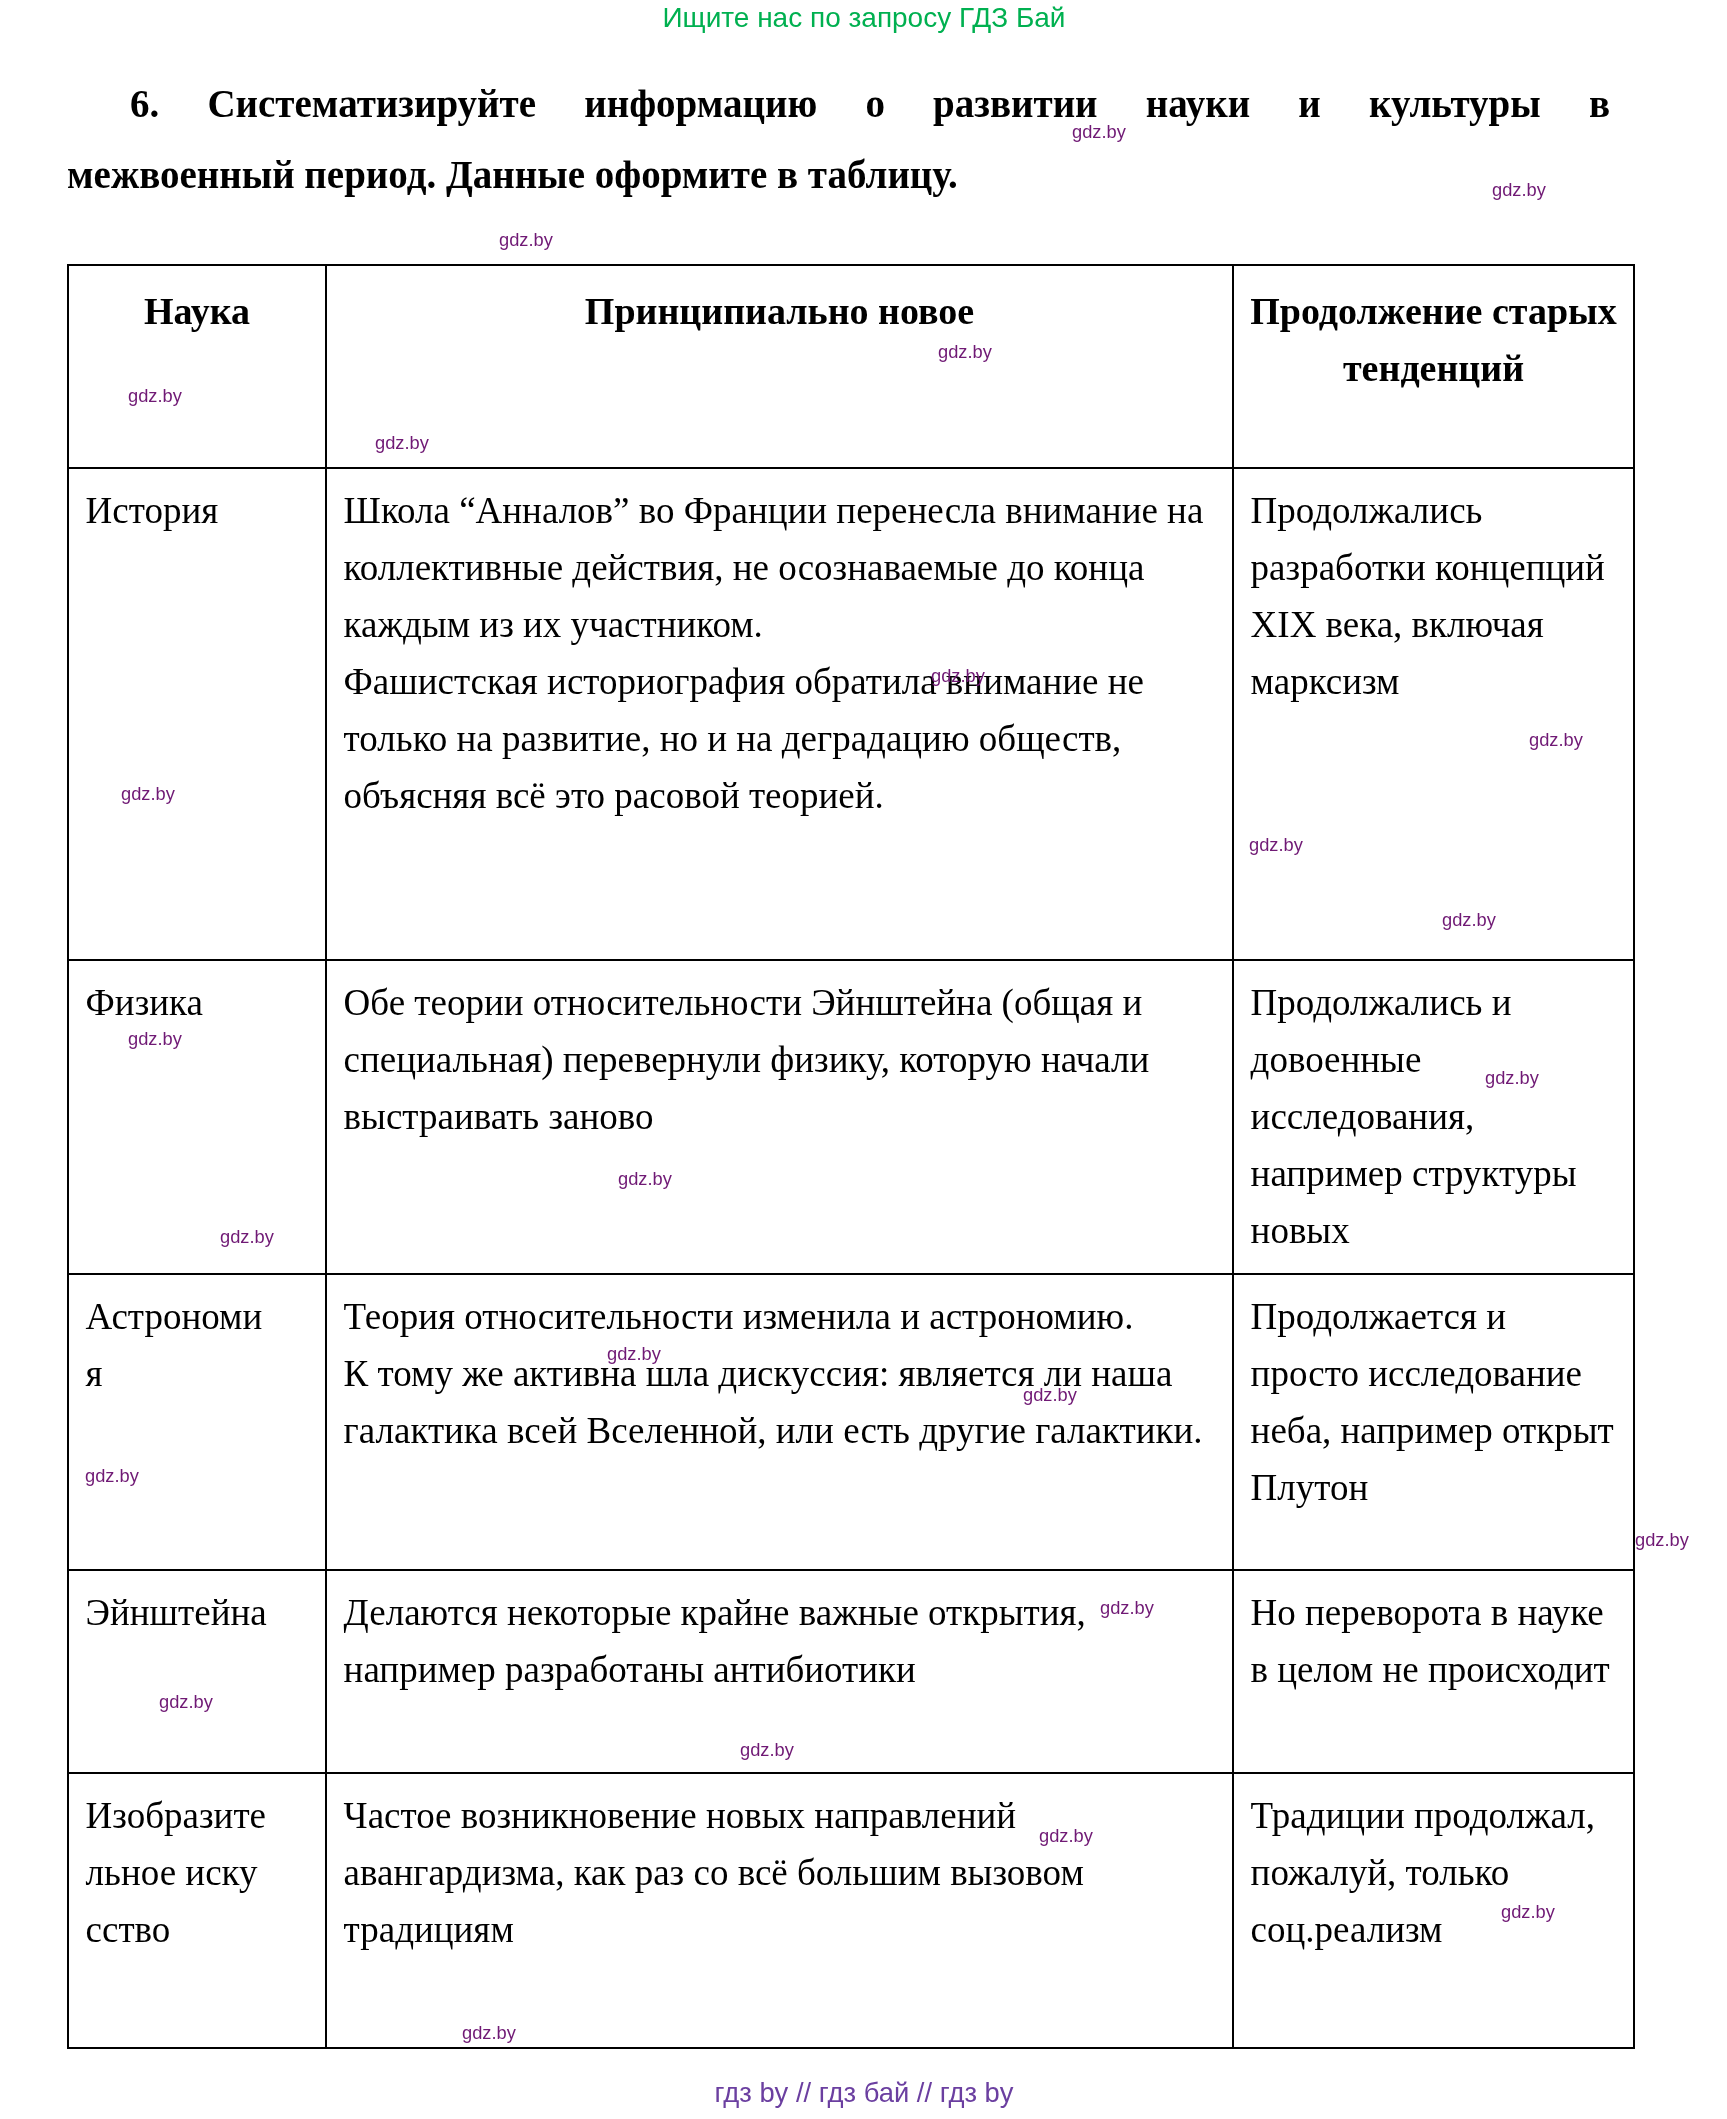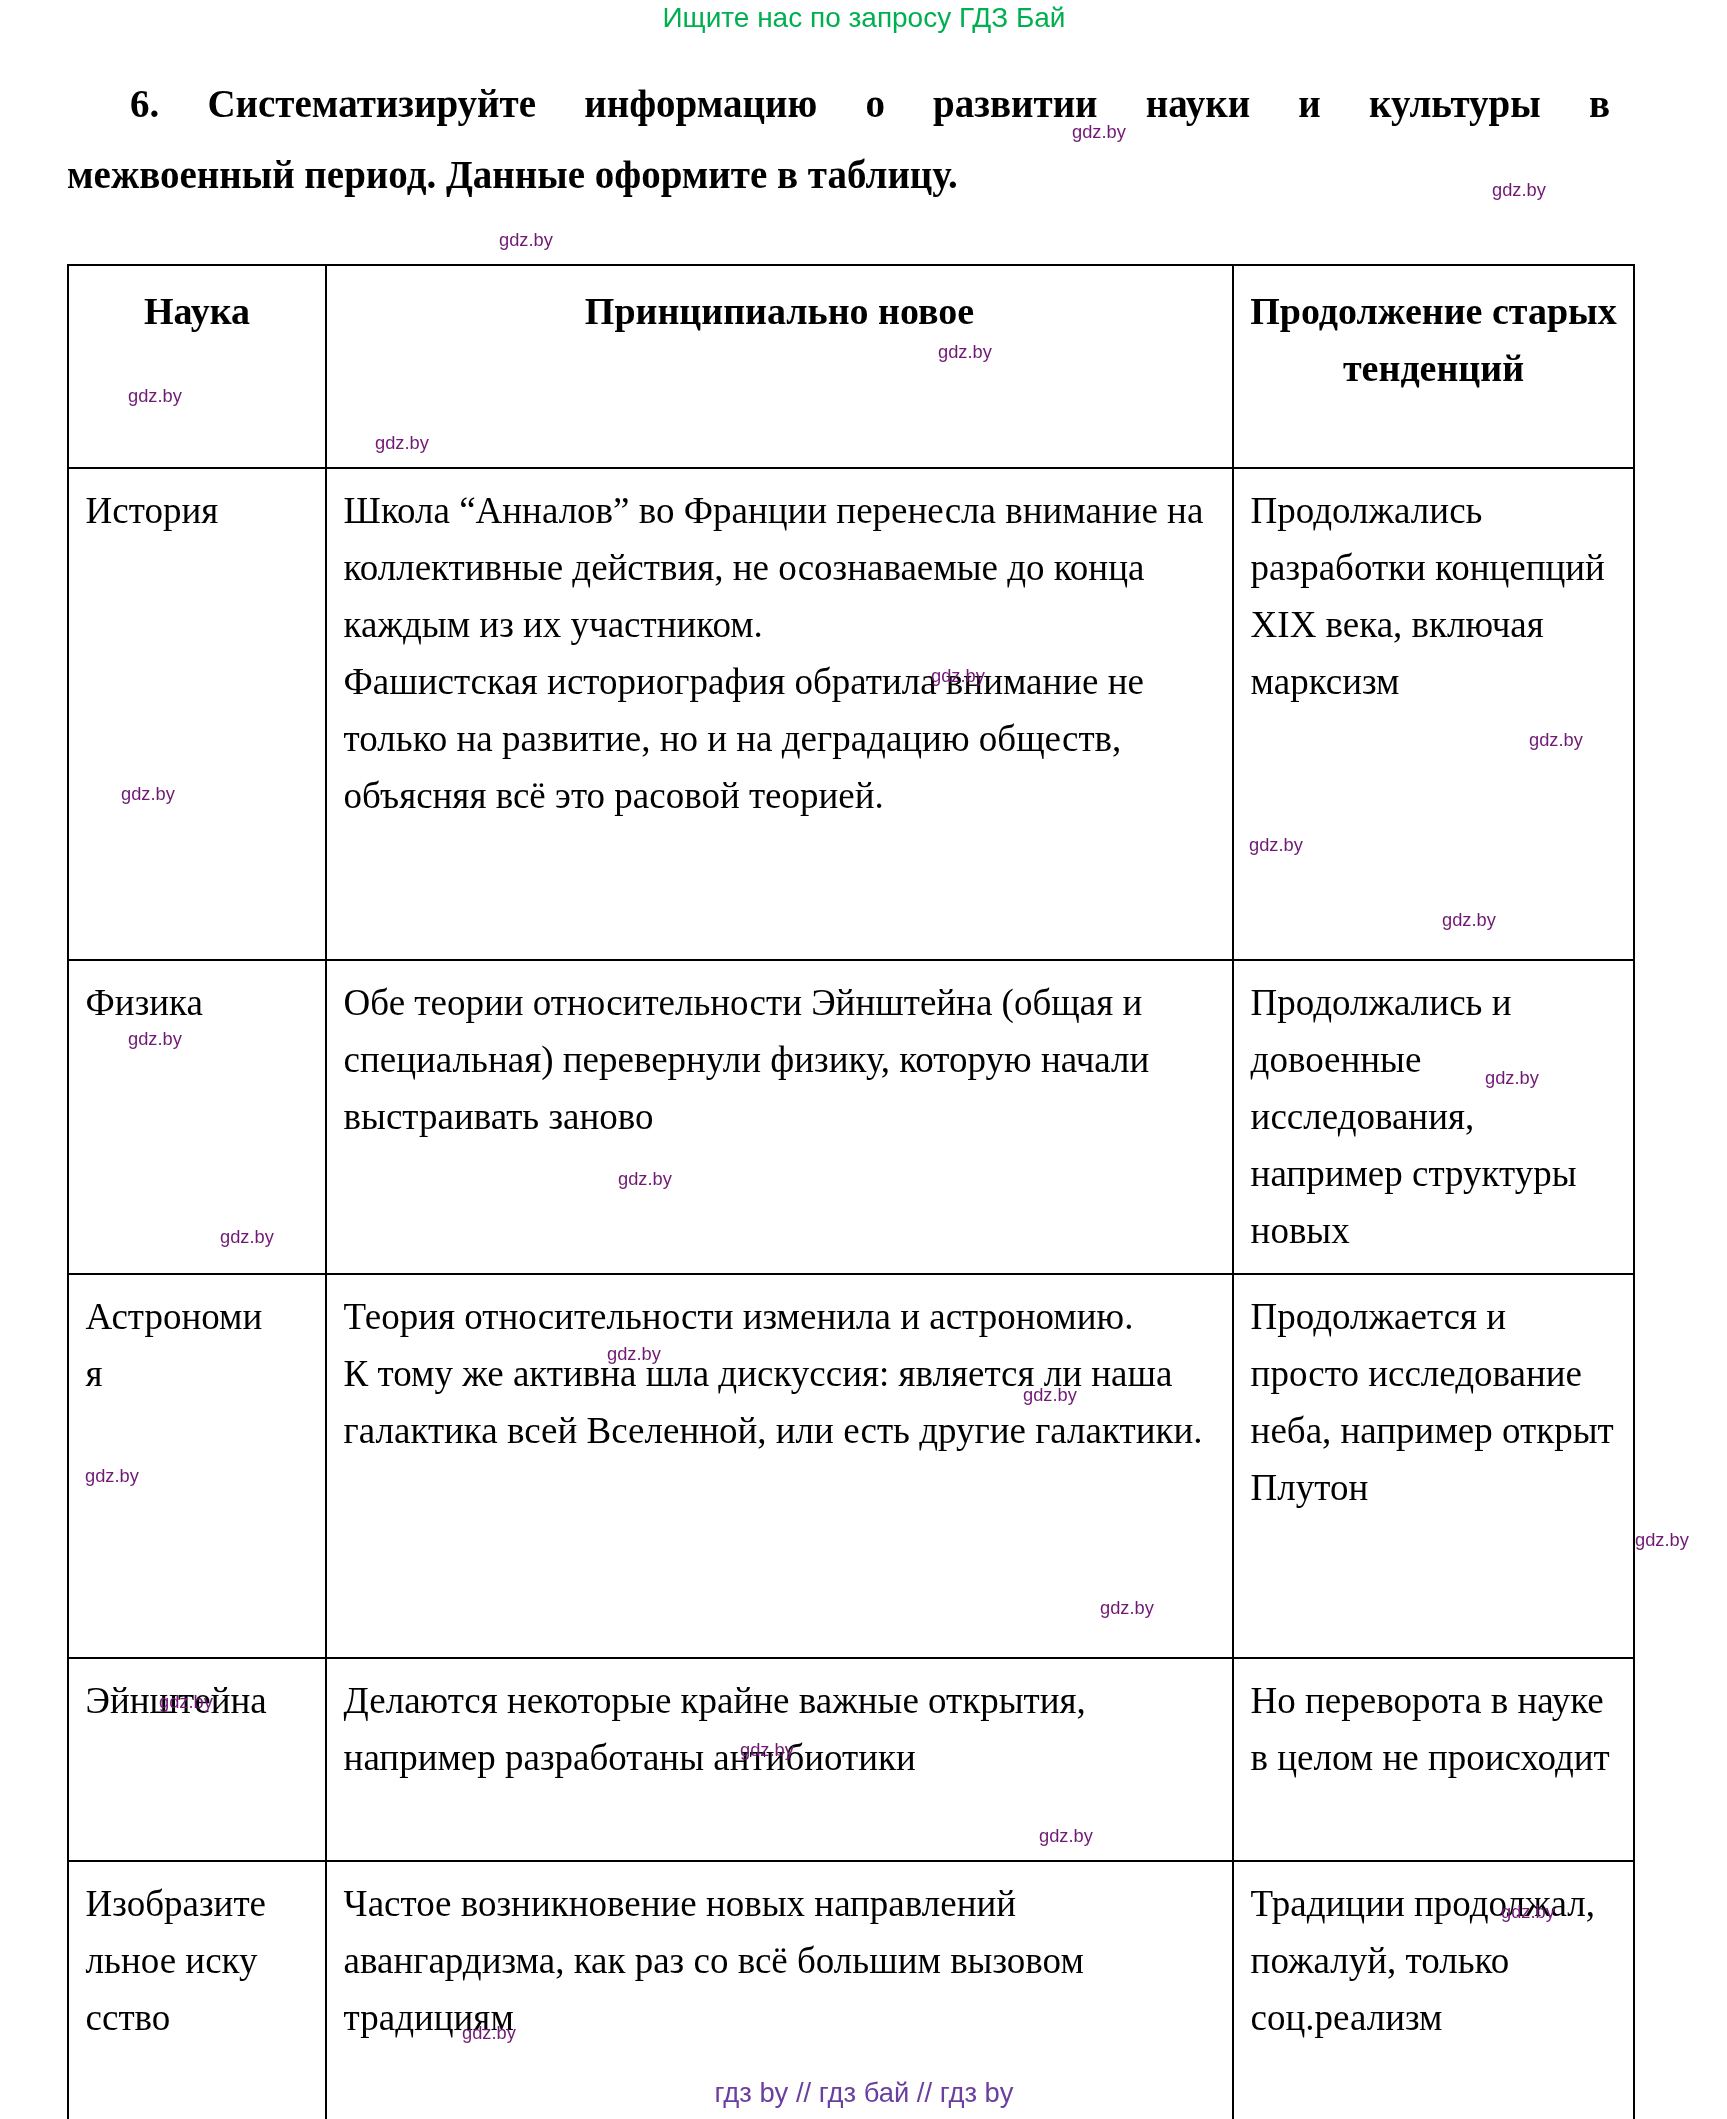--- a/index.html
+++ b/index.html
@@ -73,32 +73,32 @@
         <td class="science">История</td>
         <td class="cell-new">Школа “Анналов” во Франции перенесла внимание на коллективные действия, не осознаваемые до конца каждым из их участником.
 Фашистская историография обратила внимание не только на развитие, но и на деградацию обществ, объясняя всё это расовой теорией.</td>
         <td class="cell-old">Продолжались разработки концепций XIX века, включая марксизм</td>
       </tr>
       <tr style="height:311px;">
         <td class="science">Физика</td>
         <td class="cell-new">Обе теории относительности Эйнштейна (общая и специальная) перевернули физику, которую начали выстраивать заново</td>
         <td class="cell-old">Продолжались и довоенные исследования, например структуры новых</td>
       </tr>
-      <tr style="height:384px;">
+      <tr style="height:296px;">
         <td class="science">Астрономия</td>
         <td class="cell-new">Теория относительности изменила и астрономию.
 К тому же активна шла дискуссия: является ли наша галактика всей Вселенной, или есть другие галактики.</td>
         <td class="cell-old">Продолжается и просто исследование неба, например открыт Плутон</td>
       </tr>
       <tr style="height:203px;">
         <td class="science">Эйнштейна</td>
         <td class="cell-new">Делаются некоторые крайне важные открытия, например разработаны антибиотики</td>
         <td class="cell-old">Но переворота в науке в целом не происходит</td>
       </tr>
-      <tr style="height:306px;">
+      <tr style="height:275px;">
         <td class="science">Изобразительное искусство</td>
         <td class="cell-new">Частое возникновение новых направлений авангардизма, как раз со всё большим вызовом традициям</td>
         <td class="cell-old">Традиции продолжал, пожалуй, только соц.реализм</td>
       </tr>
     </tbody>
   </table>
 
   <div class="footer">гдз by  //  гдз бай  //  гдз by</div>
 
   <div>

